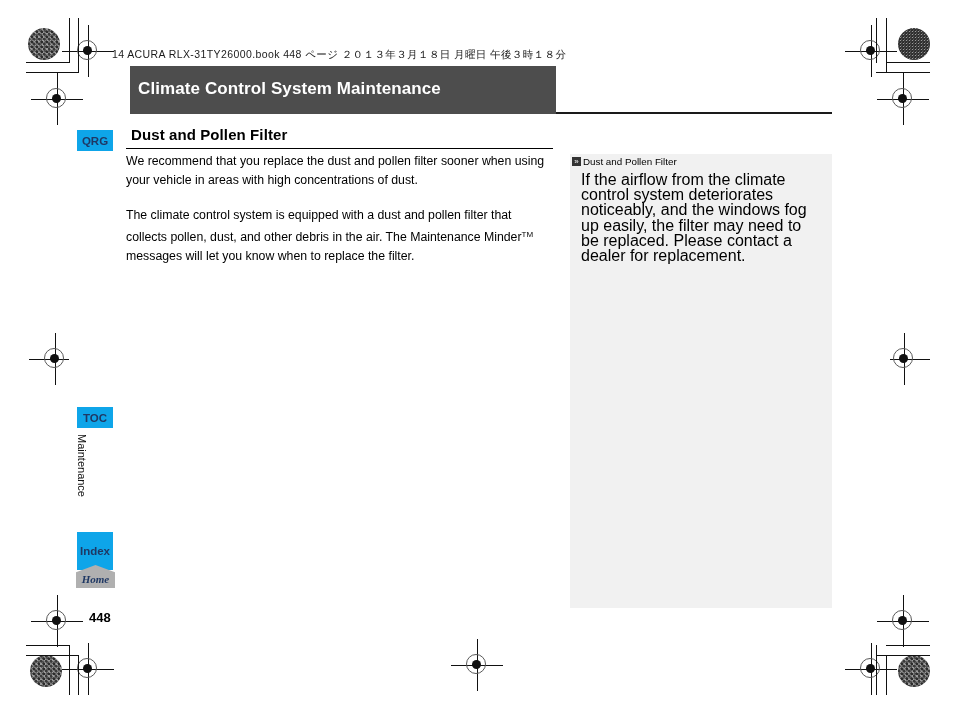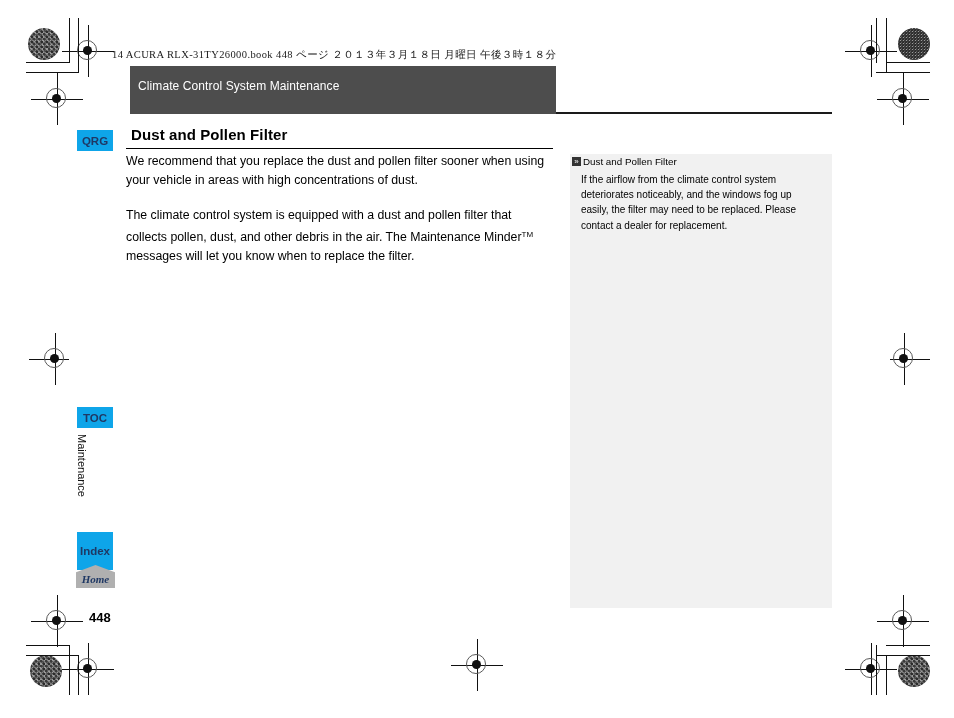--- a/index.html
+++ b/index.html
@@ -79,43 +79,43 @@
     position: absolute;
     background: #111;
     pointer-events: none;
   }
 
   
   .fileinfo {
     position: absolute;
     left: 112px;
     top: 48px;
-    font-family: Liberation Serif, serif;
+    font-family: Liberation Sans, sans-serif;
     font-size: 10.5px;
     color: #1a1a1a;
     letter-spacing: 0.4px;
     white-space: nowrap;
   }
 
   
   .header-bar {
     position: absolute;
     left: 130px;
     top: 66px;
     width: 426px;
     height: 48px;
     background: #4d4d4d;
   }
   .header-title {
     position: absolute;
     left: 8px;
     top: 13px;
-    font-size: 12px;
+    font-size: 17px;
     color: #ffffff;
-    font-weight: 400;
+    font-weight: 700;
     letter-spacing: 0.1px;
     white-space: nowrap;
     text-align: right;
   }
   .header-rule {
     position: absolute;
     left: 556px;
     top: 112px;
     width: 276px;
     height: 2px;
@@ -231,21 +231,21 @@
   }
   .note-title {
     font-size: 9.8px;
     color: #000;
   }
   .note-body {
     position: absolute;
     left: 11px;
     top: 18px;
     width: 232px;
-    font-size: 10px;
+    font-size: 16px;
     line-height: 15.2px;
     color: #000;
   }
 
   
   .pageno {
     position: absolute;
     left: 89px;
     top: 610px;
     font-size: 13px;

